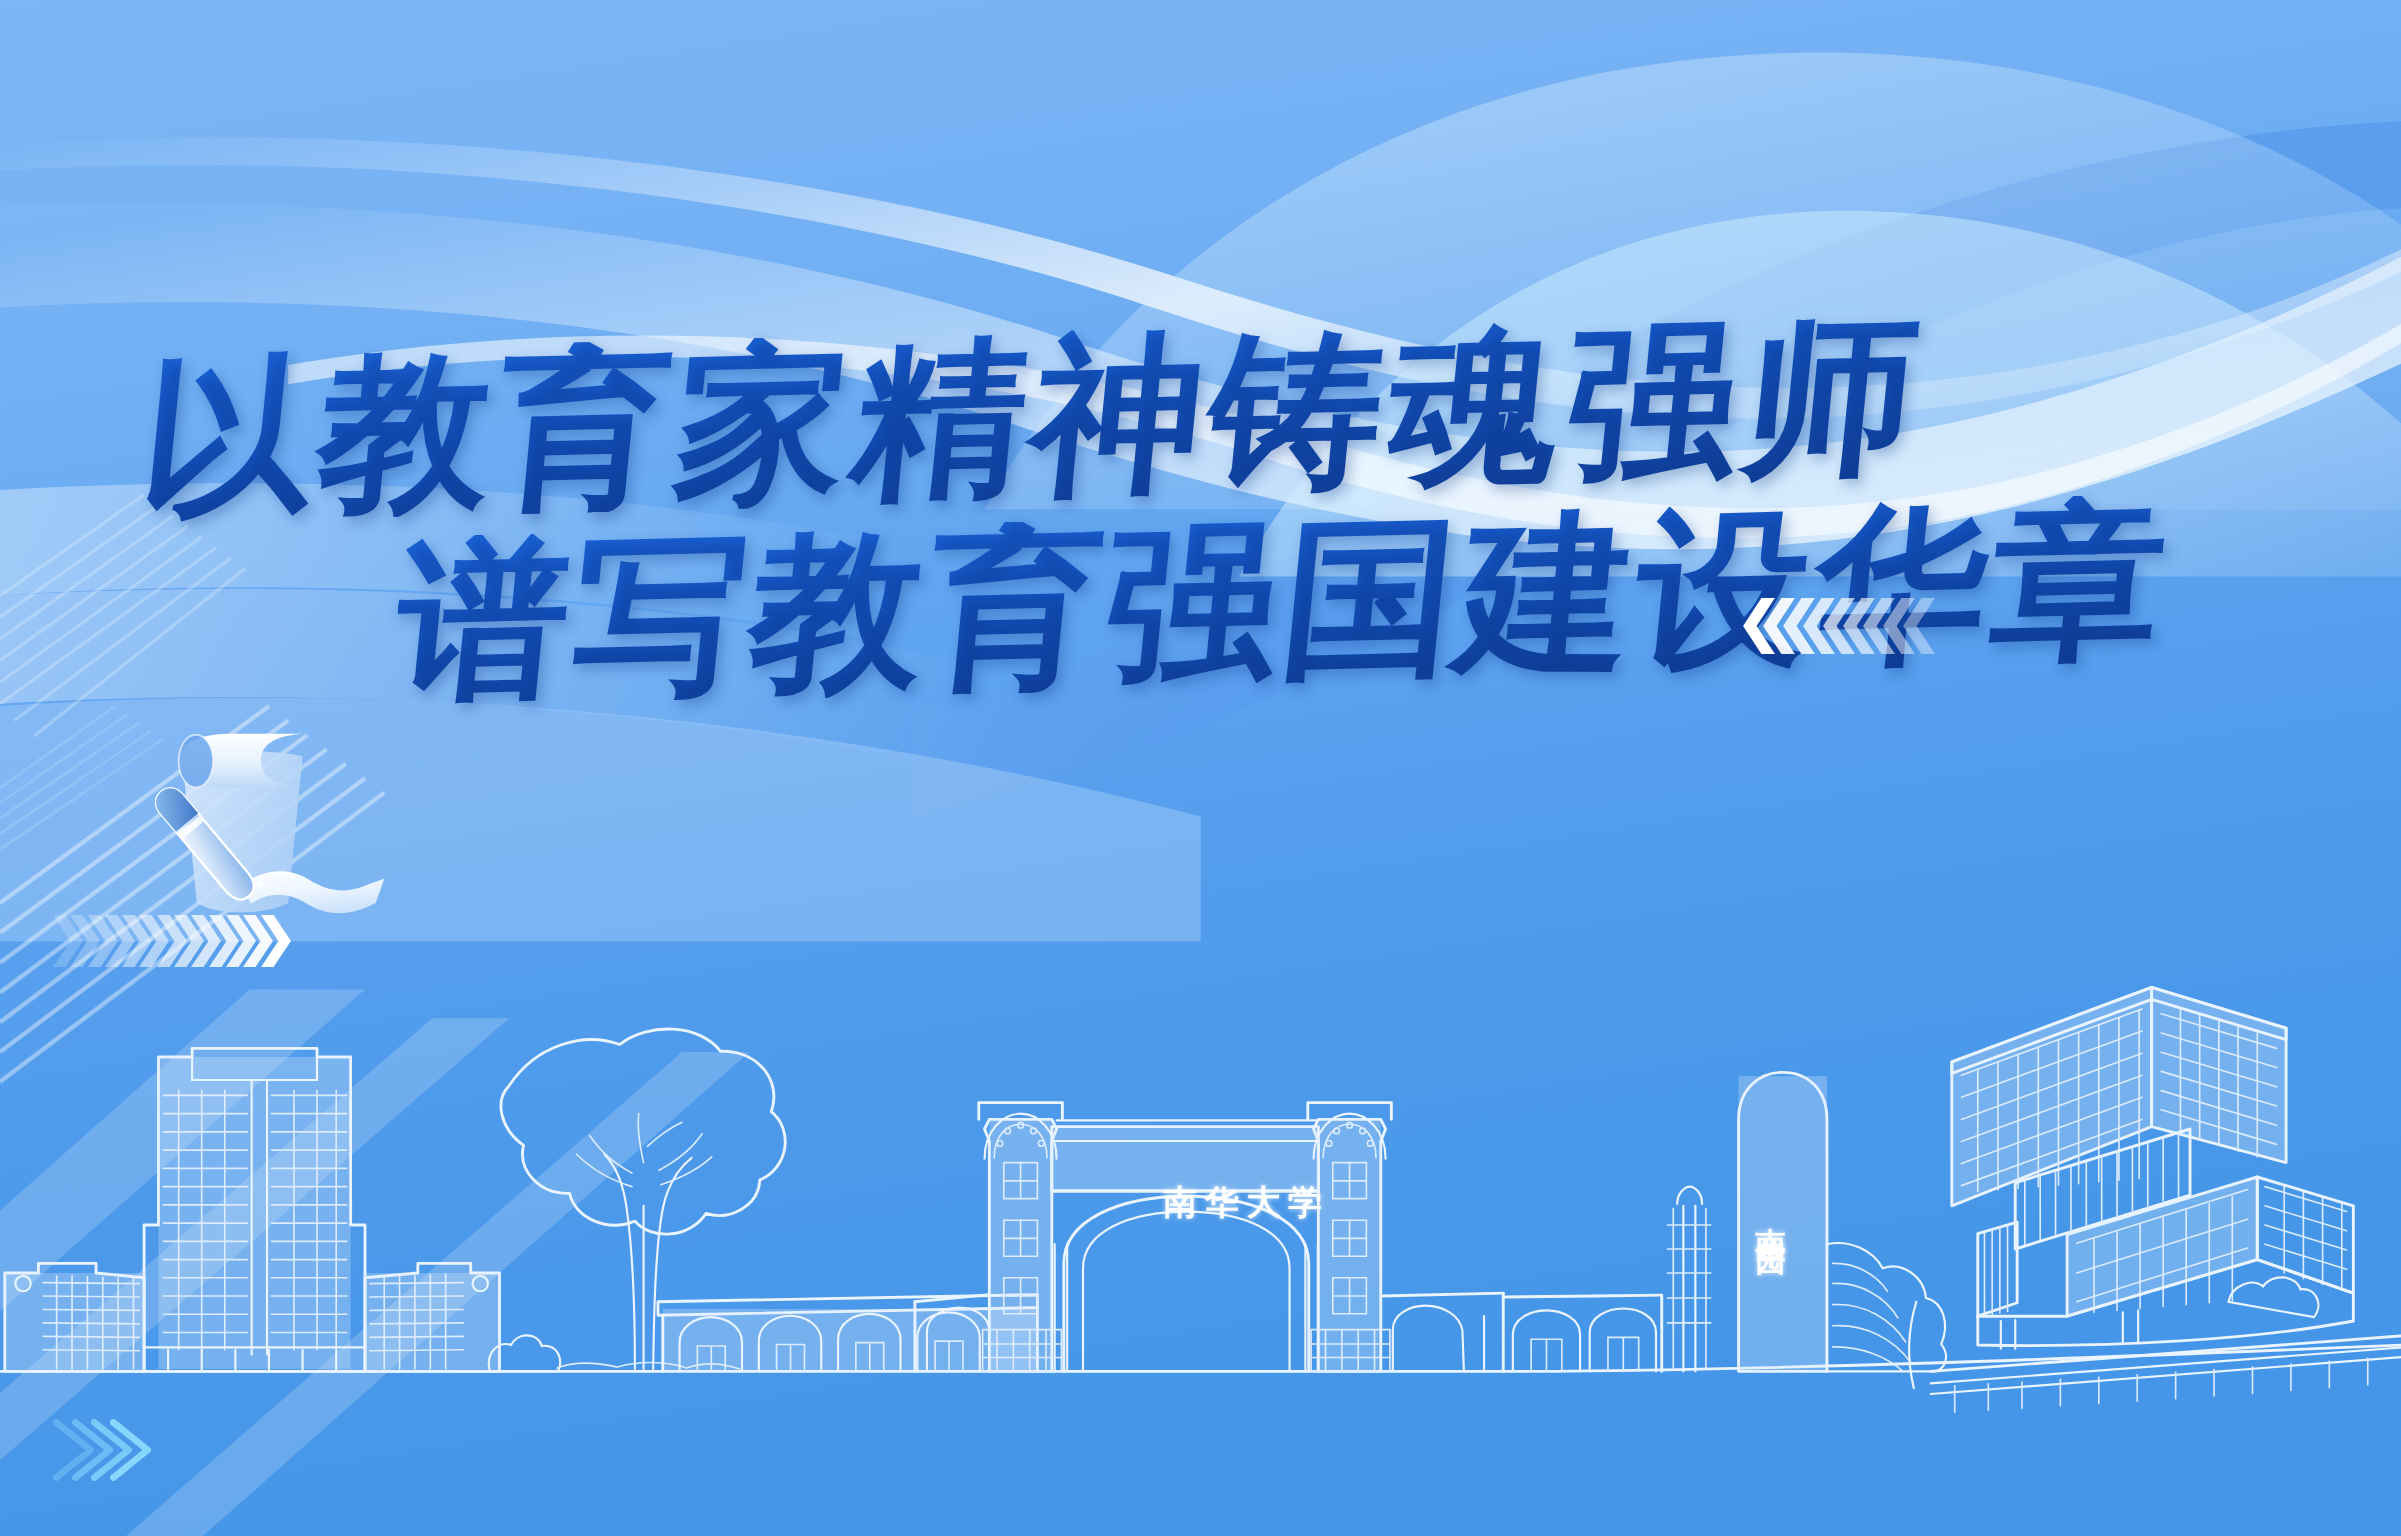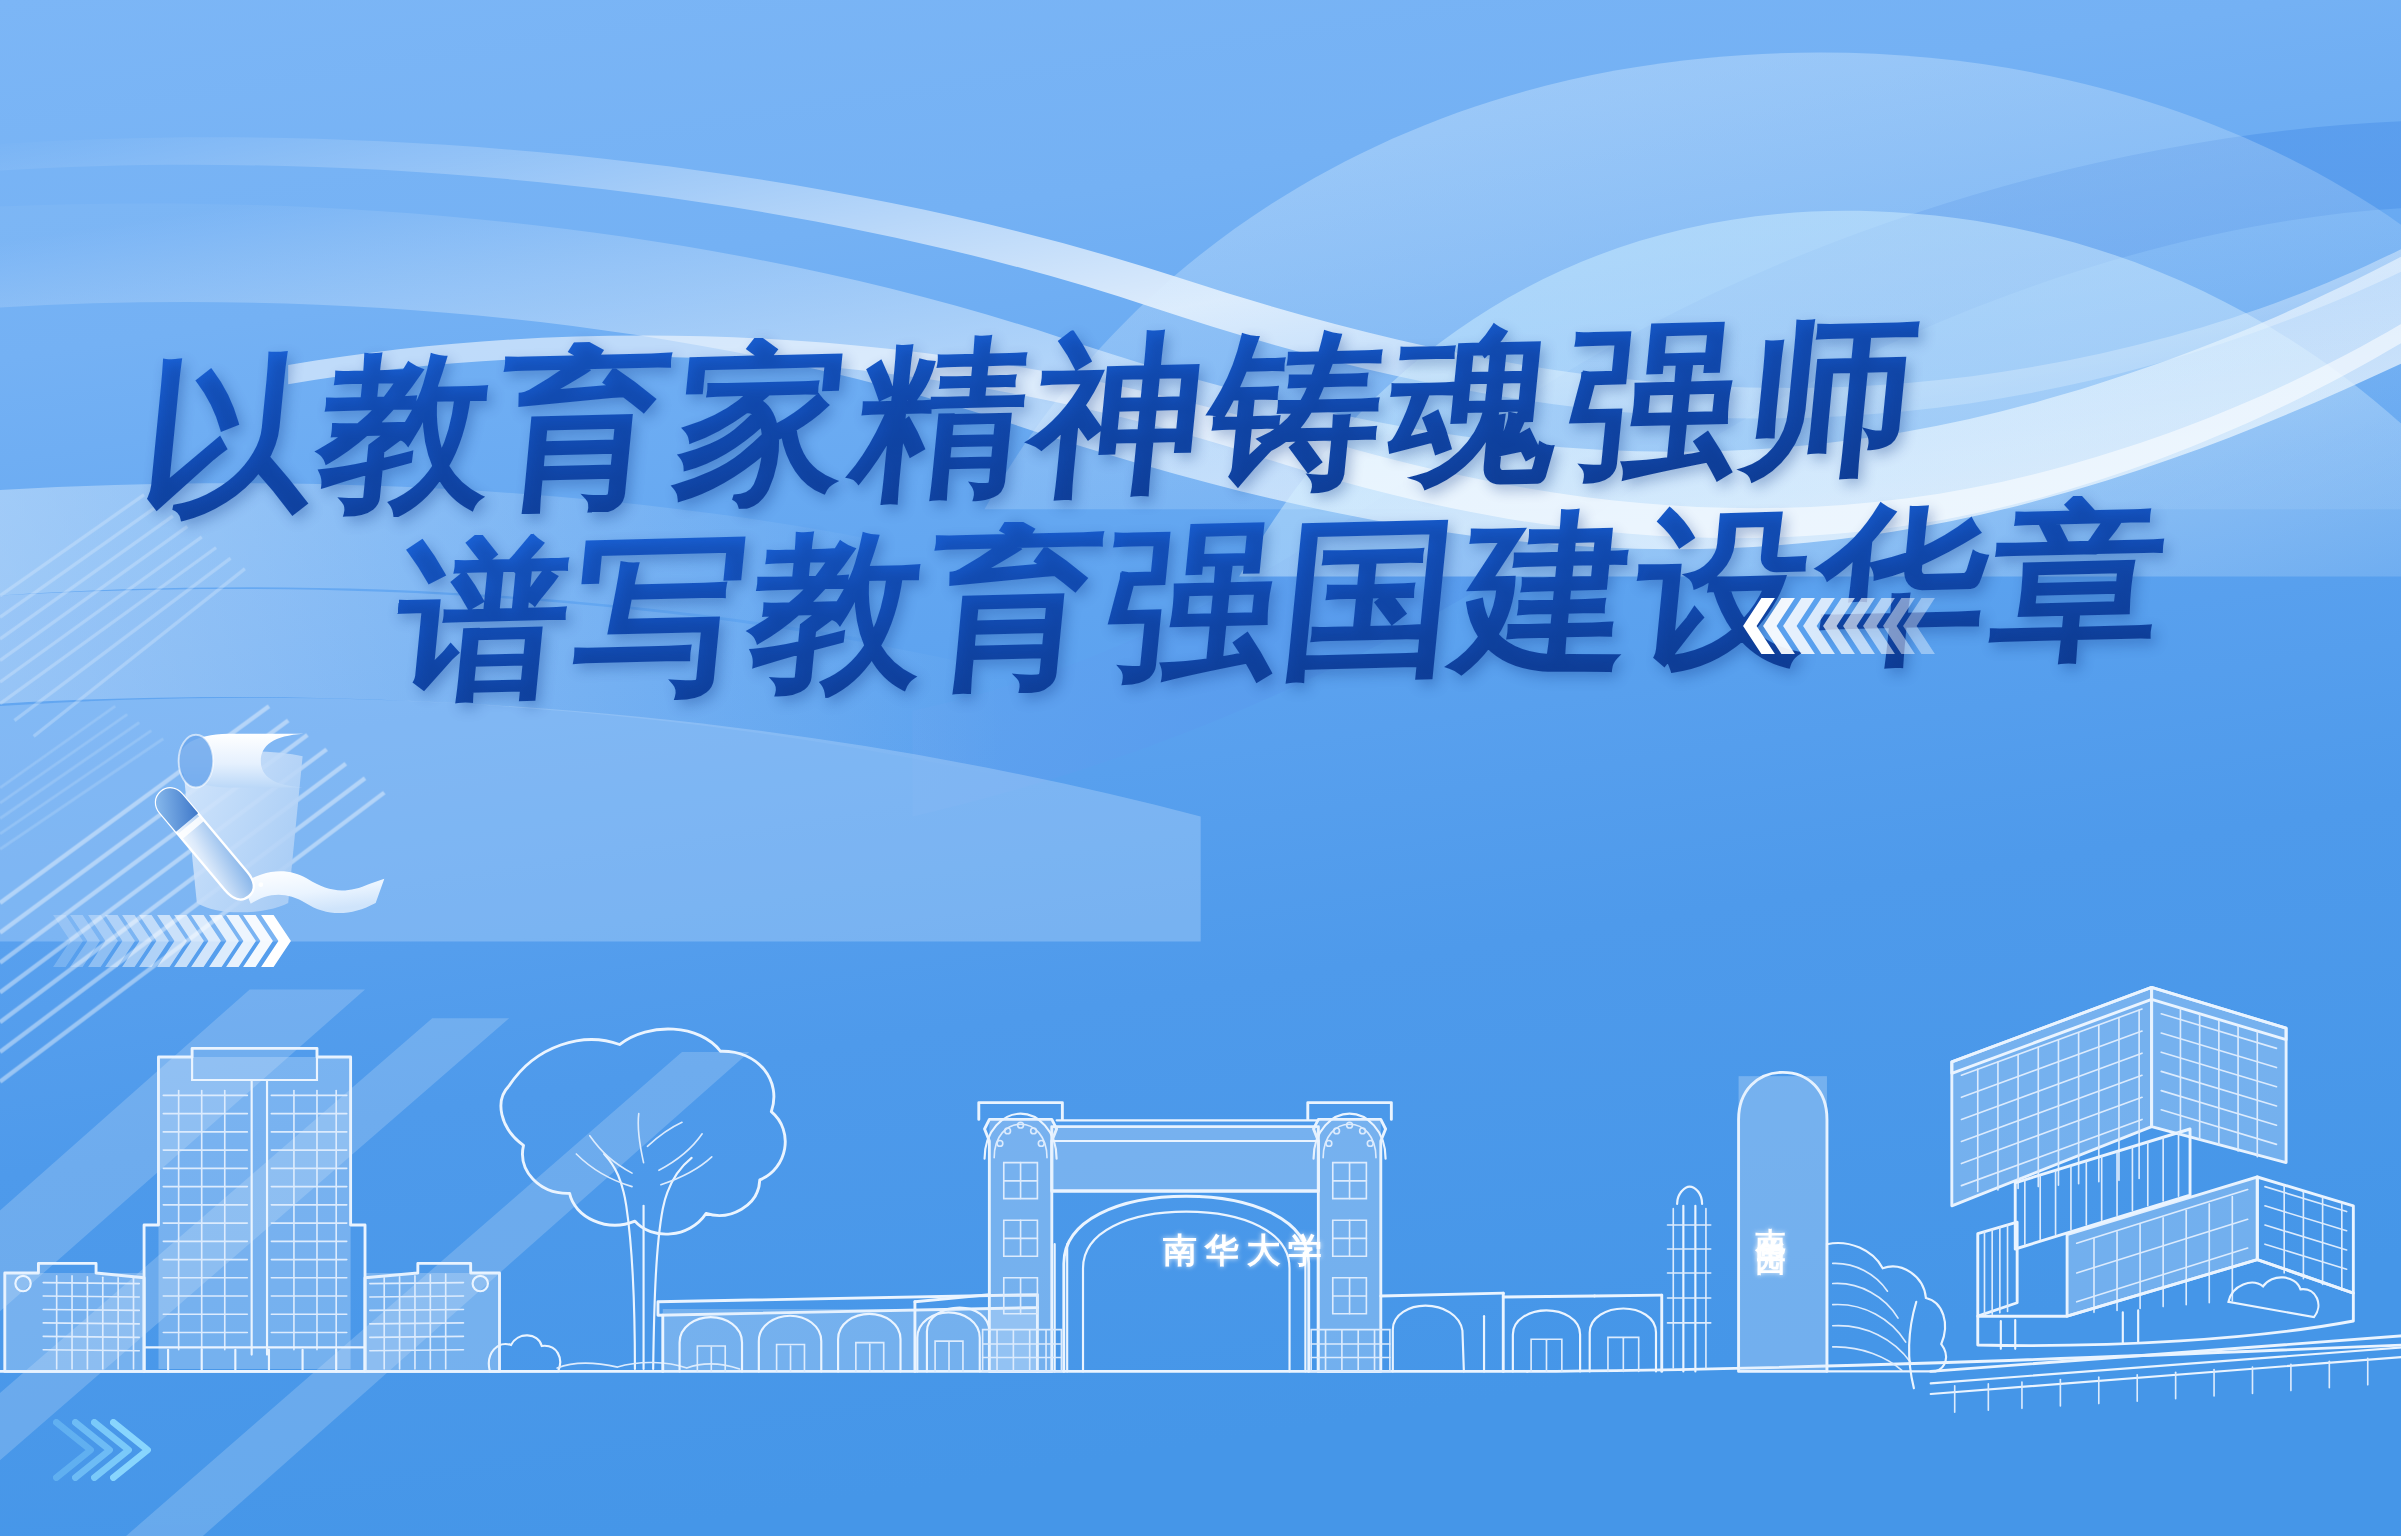--- a/index.html
+++ b/index.html
@@ -67,21 +67,21 @@
   
   .gate-text{
     position:absolute;
     font-family:"DejaVu Sans", sans-serif;
     font-weight:700;
     color:#ffffff;
     letter-spacing:7.7px;
     text-shadow:0 0 4.8px rgba(255,255,255,.85);
     z-index:34;
   }
-  #gate-plaque-text{left:1119px;top:1228px;font-size:34px;padding-left:44px;}
+  #gate-plaque-text{left:1119px;top:1180px;font-size:34px;padding-left:44px;}
   #stone-text{
     left:1755px;top:1203px;font-size:30px;
     writing-mode:vertical-rl;letter-spacing:10.6px;line-height:1.05;
   }
 </style>
 </head>
 <body>
 
 <div id="stage">
 

